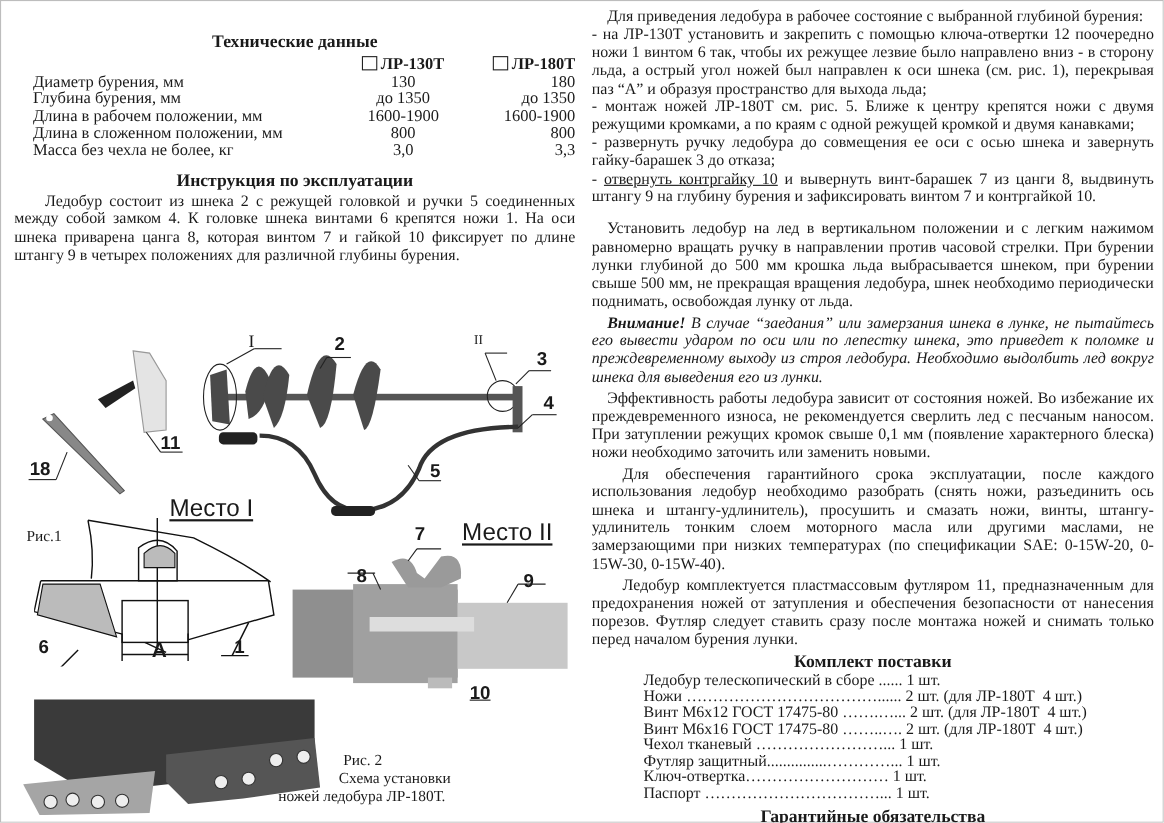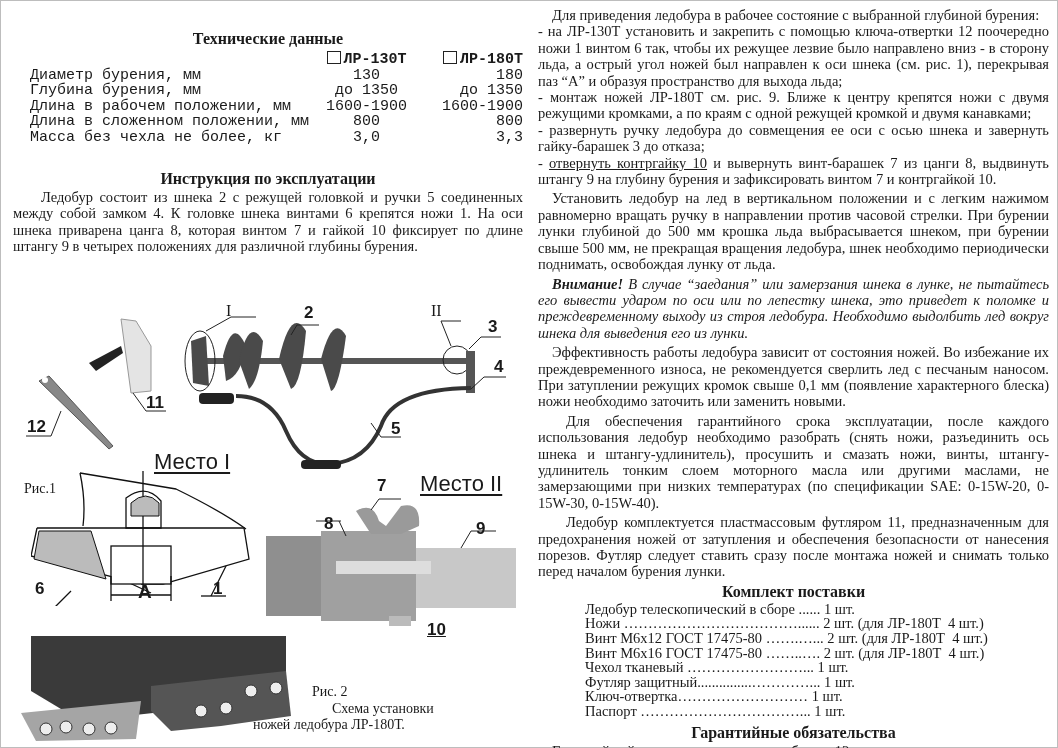--- a/index.html
+++ b/index.html
@@ -1,21 +1,21 @@
 <!DOCTYPE html>
 <html><head>
 <meta charset="utf-8">
 <style>
   html, body { margin:0; padding:0; }
   body { width:1058px; height:748px; background:#fff; font-family:"Liberation Serif", serif; color:#1a1a1a; position:relative; overflow:hidden; }
   .page { position:absolute; left:0; top:0; width:1056px; height:746px; border:1px solid #bdbdbd; }
   .col-left { position:absolute; left:12px; top:24px; width:510px; }
   .col-right { position:absolute; left:537px; top:6px; width:511px; }
   .h { font-weight:bold; text-align:center; font-size:16px; margin:0; line-height:20px; }
-  .spec { position:relative; font-size:15px; line-height:15.5px;font-family:Liberation Mono, monospace; }
+  .spec { position:relative; font-size:15px; line-height:15.5px; }
   .spec .row { display:flex; }
   .spec .lbl { width:300px; padding-left:17px; }
   .spec .v1 { width:110px; text-align:center; }
   .spec .v2 { width:110px; text-align:right; }
   .spec .hdr { font-weight:bold; }
   .chk { display:inline-block; width:12px; height:11px; border:1px solid #222; vertical-align:-1px; margin-right:3px; }
   p { margin:0; font-size:14.5px; line-height:16.4px; text-align:justify; }
   .ind { text-indent:14px; }
   .ind2 { text-indent:28px; }
   .u { text-decoration:underline; }
@@ -59,21 +59,21 @@
           <span class="v1">800</span>
           <span class="v2">800</span>
         </div>
       <div class="row">
           <span class="lbl">Масса без чехла не более, кг</span>
           <span class="v1">3,0</span>
           <span class="v2">3,3</span>
         </div>
     </div>
 
-    <h2 class="h" style="margin-top:24px;">Инструкция по эксплуатации</h2>
+    <h2 class="h" style="margin-top:10px;">Инструкция по эксплуатации</h2>
     <p class="ind2">Ледобур состоит из шнека 2 с режущей головкой и ручки 5 соединенных между собой замком 4. К головке шнека винтами 6 крепятся ножи 1. На оси шнека приварена цанга 8, которая винтом 7 и гайкой 10 фиксирует по длине штангу 9 в четырех положениях для различной глубины бурения.</p>
   </div>
 
   <svg class="fig" style="left:0;top:300px;" width="530" height="170">
 
     <g>
       <path d="M120,318 L135,320 L150,345 L150,390 L130,392 Z" transform="translate(0,-300)" fill="#e4e4e4" stroke="#999"></path>
       <path d="M88,362 L120,345 L122,352 L95,370 Z" transform="translate(0,-300)" fill="#222"></path>
     </g>
 
@@ -110,26 +110,26 @@
       <line x1="370" y1="122" x2="380" y2="136"></line>
         <line x1="380" y1="136" x2="400" y2="136"></line>
       <line x1="132" y1="92" x2="145" y2="110"></line>
         <line x1="145" y1="110" x2="165" y2="110"></line>
       <line x1="60" y1="110" x2="50" y2="135"></line>
         <line x1="25" y1="135" x2="50" y2="135"></line>
     </g>
   </svg>
   <span class="cap" style="left:225px;top:301px;font-size:16px;">I</span>
   <span class="num" style="left:303px;top:302px;">2</span>
-  <span class="cap" style="left:430px;top:301px;font-size:16px;">II</span>
+  <span class="cap" style="left:430px;top:301px;font-size:12px;">II</span>
   <span class="num" style="left:487px;top:316px;">3</span>
   <span class="num" style="left:493px;top:356px;">4</span>
   <span class="num" style="left:390px;top:418px;">5</span>
   <span class="num" style="left:145px;top:392px;">11</span>
-  <span class="num" style="left:26px;top:416px;">12</span>
+  <span class="num" style="left:26px;top:416px;">18</span>
 
   <span class="mesto" style="left:153px;top:448px;">Место I</span>
   <span class="cap" style="left:23px;top:480px;">Рис.1</span>
   <svg class="fig" style="left:30px;top:470px;" width="225" height="135">
     <g stroke="#111" fill="none" stroke-width="1.3">
       <path d="M49,2 L145,18 Q190,40 215,58"></path>
       <path d="M49,2 Q55,30 52,55"></path>
       <path d="M6,57 L213,57 L218,88 L132,113 L110,113"></path>
       <path d="M6,57 L0,85 L90,108 L120,122"></path>
       <rect x="80" y="75" width="60" height="38" fill="#fff"></rect>
@@ -182,30 +182,30 @@
         <circle cx="45" cy="96" r="6"></circle>
         <circle cx="68" cy="98" r="6"></circle>
         <circle cx="90" cy="97" r="6"></circle>
       <circle cx="180" cy="80" r="6"></circle>
         <circle cx="205" cy="77" r="6"></circle>
         <circle cx="230" cy="60" r="6"></circle>
         <circle cx="255" cy="57" r="6"></circle>
     </g>
   </svg>
   <span class="cap" style="left:311px;top:683px;">Рис. 2</span>
-  <span class="cap" style="left:307px;top:700px;margin-left:24px;">Схема установки</span>
+  <span class="cap" style="left:307px;top:700px;">Схема установки</span>
   <span class="cap" style="left:252px;top:716px;">ножей ледобура ЛР-180Т.</span>
 
   <div class="col-right">
     <p class="ind">Для приведения ледобура в рабочее состояние с выбранной глубиной бурения:</p>
     <p>- на ЛР-130Т установить и закрепить с помощью ключа-отвертки 12 поочередно ножи 1 винтом 6 так, чтобы их режущее лезвие было направлено вниз - в сторону льда, а острый угол ножей был направлен к оси шнека (см. рис. 1), перекрывая паз “А” и образуя пространство для выхода льда;</p>
-    <p>- монтаж ножей ЛР-180Т см. рис. 9. Ближе к центру крепятся ножи с двумя режущими кромками, а по краям с одной режущей кромкой и двумя канавками;</p>
+    <p>- монтаж ножей ЛР-180Т см. рис. 5. Ближе к центру крепятся ножи с двумя режущими кромками, а по краям с одной режущей кромкой и двумя канавками;</p>
     <p>- развернуть ручку ледобура до совмещения ее оси с осью шнека и завернуть гайку-барашек 3 до отказа;</p>
     <p><span>- </span><span class="u">отвернуть контргайку 10</span><span> и вывернуть винт-барашек 7 из цанги 8, выдвинуть штангу 9 на глубину бурения и зафиксировать винтом 7 и контргайкой 10.</span></p>
-    <p class="ind" style="margin-top:3px;">Установить ледобур на лед в вертикальном положении и с легким нажимом равномерно вращать ручку в направлении против часовой стрелки. При бурении лунки глубиной до 500 мм крошка льда выбрасывается шнеком, при бурении свыше 500 мм, не прекращая вращения ледобура, шнек необходимо периодически поднимать, освобождая лунку от льда.</p>
+    <p class="ind" style="margin-top:13px;">Установить ледобур на лед в вертикальном положении и с легким нажимом равномерно вращать ручку в направлении против часовой стрелки. При бурении лунки глубиной до 500 мм крошка льда выбрасывается шнеком, при бурении свыше 500 мм, не прекращая вращения ледобура, шнек необходимо периодически поднимать, освобождая лунку от льда.</p>
     <p class="ind" style="margin-top:3px;font-style:italic;"><b>Внимание!</b><span> В случае “заедания” или замерзания шнека в лунке, не пытайтесь его вывести ударом по оси или по лепестку шнека, это приведет к поломке и преждевременному выходу из строя ледобура. Необходимо выдолбить лед вокруг шнека для выведения его из лунки.</span></p>
     <p class="ind" style="margin-top:3px;">Эффективность работы ледобура зависит от состояния ножей. Во избежание их преждевременного износа, не рекомендуется сверлить лед с песчаным наносом. При затуплении режущих кромок свыше 0,1 мм (появление характерного блеска) ножи необходимо заточить или заменить новыми.</p>
     <p class="ind2" style="margin-top:3px;">Для обеспечения гарантийного срока эксплуатации, после каждого использования ледобур необходимо разобрать (снять ножи, разъединить ось шнека и штангу-удлинитель), просушить и смазать ножи, винты, штангу-удлинитель тонким слоем моторного масла или другими маслами, не замерзающими при низких температурах (по спецификации SAE: 0-15W-20, 0-15W-30, 0-15W-40).</p>
     <p class="ind2" style="margin-top:3px;">Ледобур комплектуется пластмассовым футляром 11, предназначенным для предохранения ножей от затупления и обеспечения безопасности от нанесения порезов. Футляр следует ставить сразу после монтажа ножей и снимать только перед началом бурения лунки.</p>
 
     <h2 class="h" style="margin-top:2px;">Комплект поставки</h2>
     <div class="kit">
       <div class="row">Ледобур телескопический в сборе ...... 1 шт.</div>
       <div class="row">Ножи ………………………………...... 2 шт. (для ЛР-180Т  4 шт.)</div>
       <div class="row">Винт М6х12 ГОСТ 17475-80 …….…... 2 шт. (для ЛР-180Т  4 шт.)</div>

